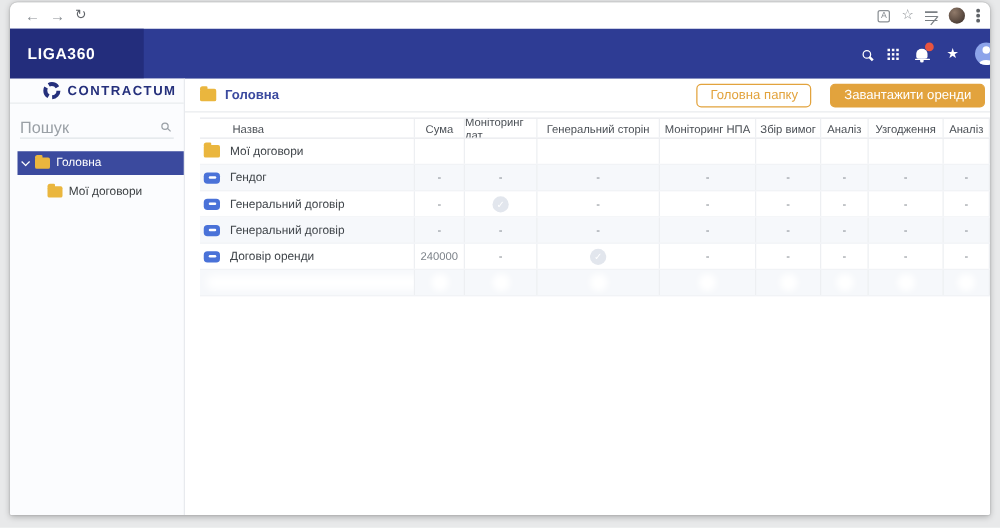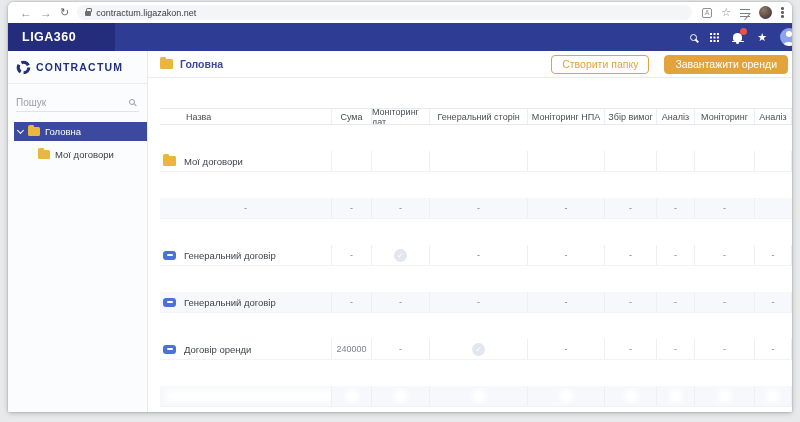--- a/index.html
+++ b/index.html
@@ -29,21 +29,21 @@
     background:repeating-linear-gradient(to bottom,#7a7f84 0 1px,transparent 1px 3.5px); }
   .lines::after { content:""; position:absolute; width:9px; height:1px; background:#7a7f84;
     right:-2px; bottom:0; transform:rotate(-50deg); }
   .photo { width:13px; height:13px; border-radius:50%;
     background:radial-gradient(circle at 35% 30%, #907a6a 0%, #5a4a40 60%, #332a26 100%); }
   .vdots-wrap { width:3px; height:11px; display:flex; align-items:flex-start; }
   .vdots { width:2.5px; height:2.5px; background:#5f6368; border-radius:50%;
     box-shadow:0 4px #5f6368, 0 8px #5f6368; }
 
   
-  .app-bar { height:28px; background:var(--app-bar,#2e3c94); display:flex; align-items:center; flex:none; }
+  .app-bar { height:40px; background:var(--app-bar,#2e3c94); display:flex; align-items:center; flex:none; }
   .logo-block { width:107px; height:100%; background:var(--logo-block,#232d7c); color:#fff;
     font-weight:bold; font-size:12.5px; letter-spacing:.5px; display:flex; align-items:center;
     padding-left:14px; flex:none; }
   .app-icons { margin-left:auto; display:flex; align-items:center; gap:13px; padding-right:0; }
   .mag { width:7px; height:7px; border:1.5px solid #fff; border-radius:50%; position:relative; }
   .mag::after { content:""; position:absolute; width:4px; height:1.5px; background:#fff;
     transform:rotate(45deg); right:-3px; bottom:-1.5px; }
   .grid-wrap { width:9px; height:9px; position:relative; }
   .grid-dot { position:absolute; top:0; left:0; width:2px; height:2px; background:#fff;
     box-shadow:3.5px 0 #fff,7px 0 #fff,0 3.5px #fff,3.5px 3.5px #fff,7px 3.5px #fff,0 7px #fff,3.5px 7px #fff,7px 7px #fff; }
@@ -61,26 +61,26 @@
     overflow:hidden; margin-right:-6px; flex:none; }
   .avatar::before { content:""; position:absolute; top:3px; left:6px; width:6px; height:6px;
     border-radius:50%; background:#fff; }
   .avatar::after { content:""; position:absolute; bottom:-3px; left:3px; width:12px; height:7px;
     border-radius:50% 50% 0 0; background:#fff; }
 
   
   .content { flex:1; display:flex; min-height:0; background:#fff; }
   .sidebar { width:140px; flex:none; background:#fbfcfe; border-right:1px solid #e8eaee;
     display:flex; flex-direction:column; }
-  .side-logo { height:33px; flex:none; border-bottom:1px solid #e9ebee; display:flex;
-    align-items:center; gap:5px; padding-left:8px; }
+  .side-logo { height:20px; flex:none; border-bottom:1px solid #e9ebee; display:flex;
+    align-items:center; gap:5px; padding-left:26px; }
   .side-logo-text { color:#25307c; font-weight:bold; font-size:10.5px; letter-spacing:1.2px; }
   .search-box { margin:9px 8px 8px; height:19px; border-bottom:1px solid #e0e3e8;
     display:flex; align-items:center; }
-  .search-box input { flex:1; border:none; outline:none; background:transparent; font-size:10px;
+  .search-box input { flex:1; border:none; outline:none; background:transparent; font-size:13px;
     color:#3c4043; font-family:inherit; min-width:0; }
   .search-box input::placeholder { color:#9aa0a6; }
   .mag-gray { width:6px; height:6px; border:1.3px solid #9aa0a6; border-radius:50%;
     position:relative; margin-right:4px; flex:none; }
   .mag-gray::after { content:""; position:absolute; width:3.5px; height:1.3px; background:#9aa0a6;
     transform:rotate(45deg); right:-2.5px; bottom:-1px; }
   .tree { padding-top:2px; }
   .tree-item { height:19px; display:flex; align-items:center; gap:5px; font-size:9.5px;
     color:#3c4043; cursor:default; }
   .tree-item.selected { background:var(--selected,#3b4a9e); color:#fff; margin-left:6px; padding-left:4px; }
@@ -94,21 +94,21 @@
   .crumb { color:#3b4a9f; font-weight:bold; font-size:10.5px; }
   .hdr-spacer { flex:1; }
   .btn { height:19px; border-radius:4px; font-size:10.5px; font-family:inherit; padding:0 10px;
     display:flex; align-items:center; cursor:pointer; }
   .btn-outline { background:#fff; border:1px solid var(--accent,#e2a33d); color:var(--accent,#e2a33d); margin-right:8px; }
   .btn-fill { background:var(--accent,#e2a33d); border:1px solid var(--accent,#e2a33d); color:#fff; margin-right:2px; }
 
   
   .table-wrap { padding:4px 0 0 12px; }
   .t-row { display:grid; grid-template-columns:172px 40px 58px 98px 77px 52px 38px 60px minmax(20px,1fr);
-    align-items:stretch;margin-top:26px; }
+    align-items:stretch; }
   .t-row.head { height:17px; border-top:1px solid #e7e9ed; border-bottom:1px solid #e7e9ed; }
   .t-row.tr { height:21px; border-bottom:1px solid #f1f3f6; }
   .t-row.tr.alt { background:#f6f8fb; }
   .th, .td { border-right:1px solid #edeff2; display:flex; align-items:center;
     justify-content:center; overflow:hidden; }
   .th { font-size:9px; color:#4a4f55; }
   .th.first { justify-content:flex-start; padding-left:26px; }
   .td.val { font-size:9px; color:#7d838a; }
   .name-cell { justify-content:flex-start; padding-left:3px; gap:8px; font-size:9.5px; color:#3f4449; }
   .folder { width:13px; height:10px; background:var(--folder,#eab63e); border-radius:1.5px;
@@ -129,24 +129,20 @@
 </style>
 </head>
 <body>
 
 <div class="window">
 
   <div class="browser-bar">
     <span class="nav-ico">←</span>
     <span class="nav-ico">→</span>
     <span class="nav-ico reload">↻</span>
-    <div class="url-pill">
-      <span class="lock"></span>
-      <span class="url-text">contractum.ligazakon.net</span>
-    </div>
     <div class="bar-right">
       <span class="tr-icon">A</span>
       <span class="star-o">☆</span>
       <span class="lines"></span>
       <span class="photo"></span>
       <span class="vdots-wrap">
           <span class="vdots"></span>
         </span>
     </div>
   </div>
@@ -191,52 +187,56 @@
           <span>Мої договори</span>
         </div>
       </div>
     </div>
 
     <div class="main">
       <div class="main-header">
         <span class="folder"></span>
         <span class="crumb">Головна</span>
         <span class="hdr-spacer"></span>
-        <button class="btn btn-outline">Створити папку</button>
+        <button class="btn btn-outline">Головна папку</button>
         <button class="btn btn-fill">Завантажити оренди</button>
       </div>
 
       <div class="table-wrap">
         <div class="t-row head">
             <div class="th first">Назва</div>
             <div class="th">Сума</div>
             <div class="th">Моніторинг дат</div>
             <div class="th">Генеральний сторін</div>
             <div class="th">Моніторинг НПА</div>
             <div class="th">Збір вимог</div>
             <div class="th">Аналіз</div>
-            <div class="th">Моніторинг</div>
+            <div class="th">Узгодження</div>
             <div class="th">Аналіз</div>
           </div>
         <div>
             <div class="t-row tr">
               <div class="td name-cell">
                 <span class="folder"></span>
                 <span>Мої договори</span>
               </div>
               <div class="td val"></div>
               <div class="td val"></div>
               <div class="td val"></div>
               <div class="td val"></div>
               <div class="td val"></div>
               <div class="td val"></div>
               <div class="td val"></div>
               <div class="td val"></div>
             </div>
             <div class="t-row tr alt">
+              <div class="td name-cell">
+                <span class="contract"></span>
+                <span>Гендог</span>
+              </div>
               <div class="td val">-</div>
               <div class="td val">-</div>
               <div class="td val">-</div>
               <div class="td val">-</div>
               <div class="td val">-</div>
               <div class="td val">-</div>
               <div class="td val">-</div>
               <div class="td val">-</div>
             </div>
             <div class="t-row tr">

